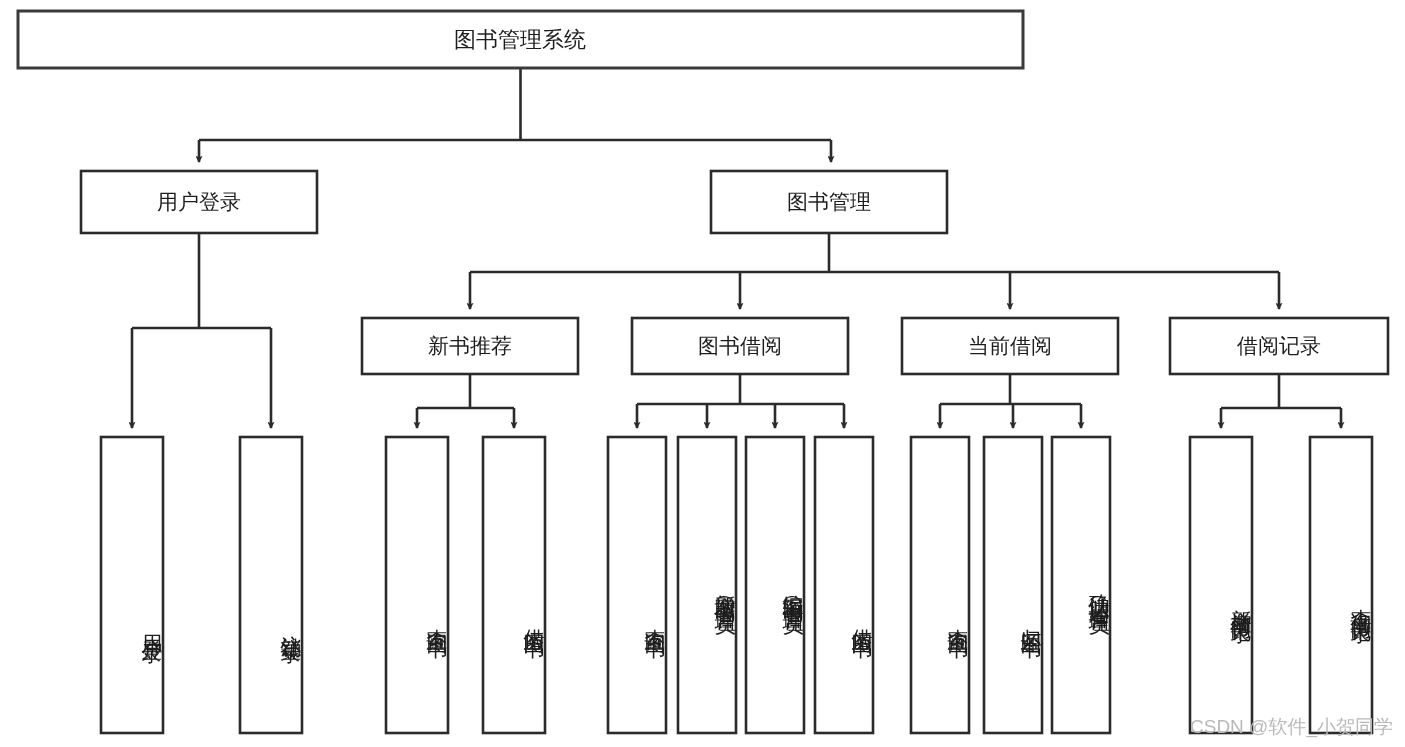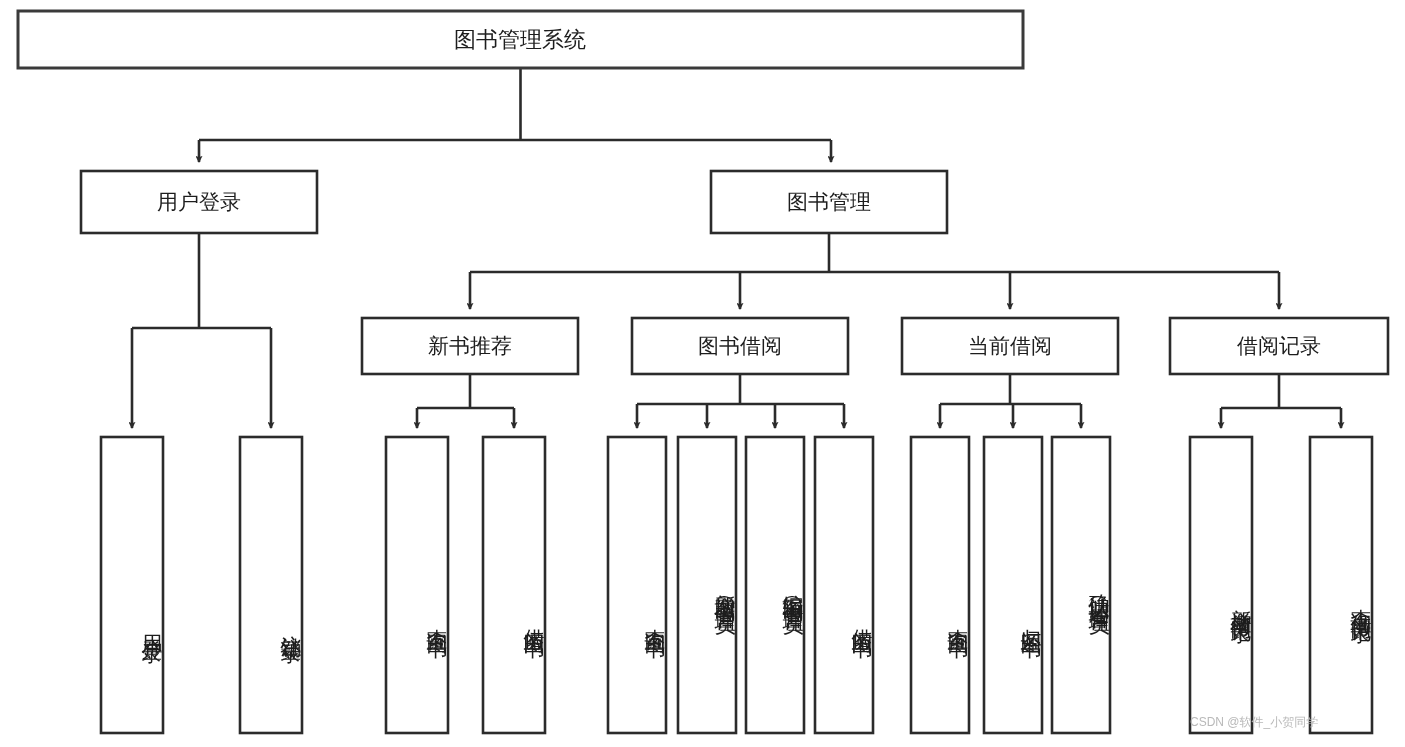--- a/index.html
+++ b/index.html
@@ -72,21 +72,21 @@
     white-space: nowrap;
     text-align: center;
     pointer-events: none;
     display: flex;
     align-items: flex-start;
     justify-content: center;
   }
   .watermark {
     position: absolute;
     font-family: "Liberation Sans", "DejaVu Sans", sans-serif;
-    font-size: 12px;
+    font-size: 19px;
     color: #b9b9b9;
     white-space: nowrap;
     left: 1190px;
     top: 714px;
   }
 </style>
 </head>
 <body>
 
 <div id="diagram-root">

